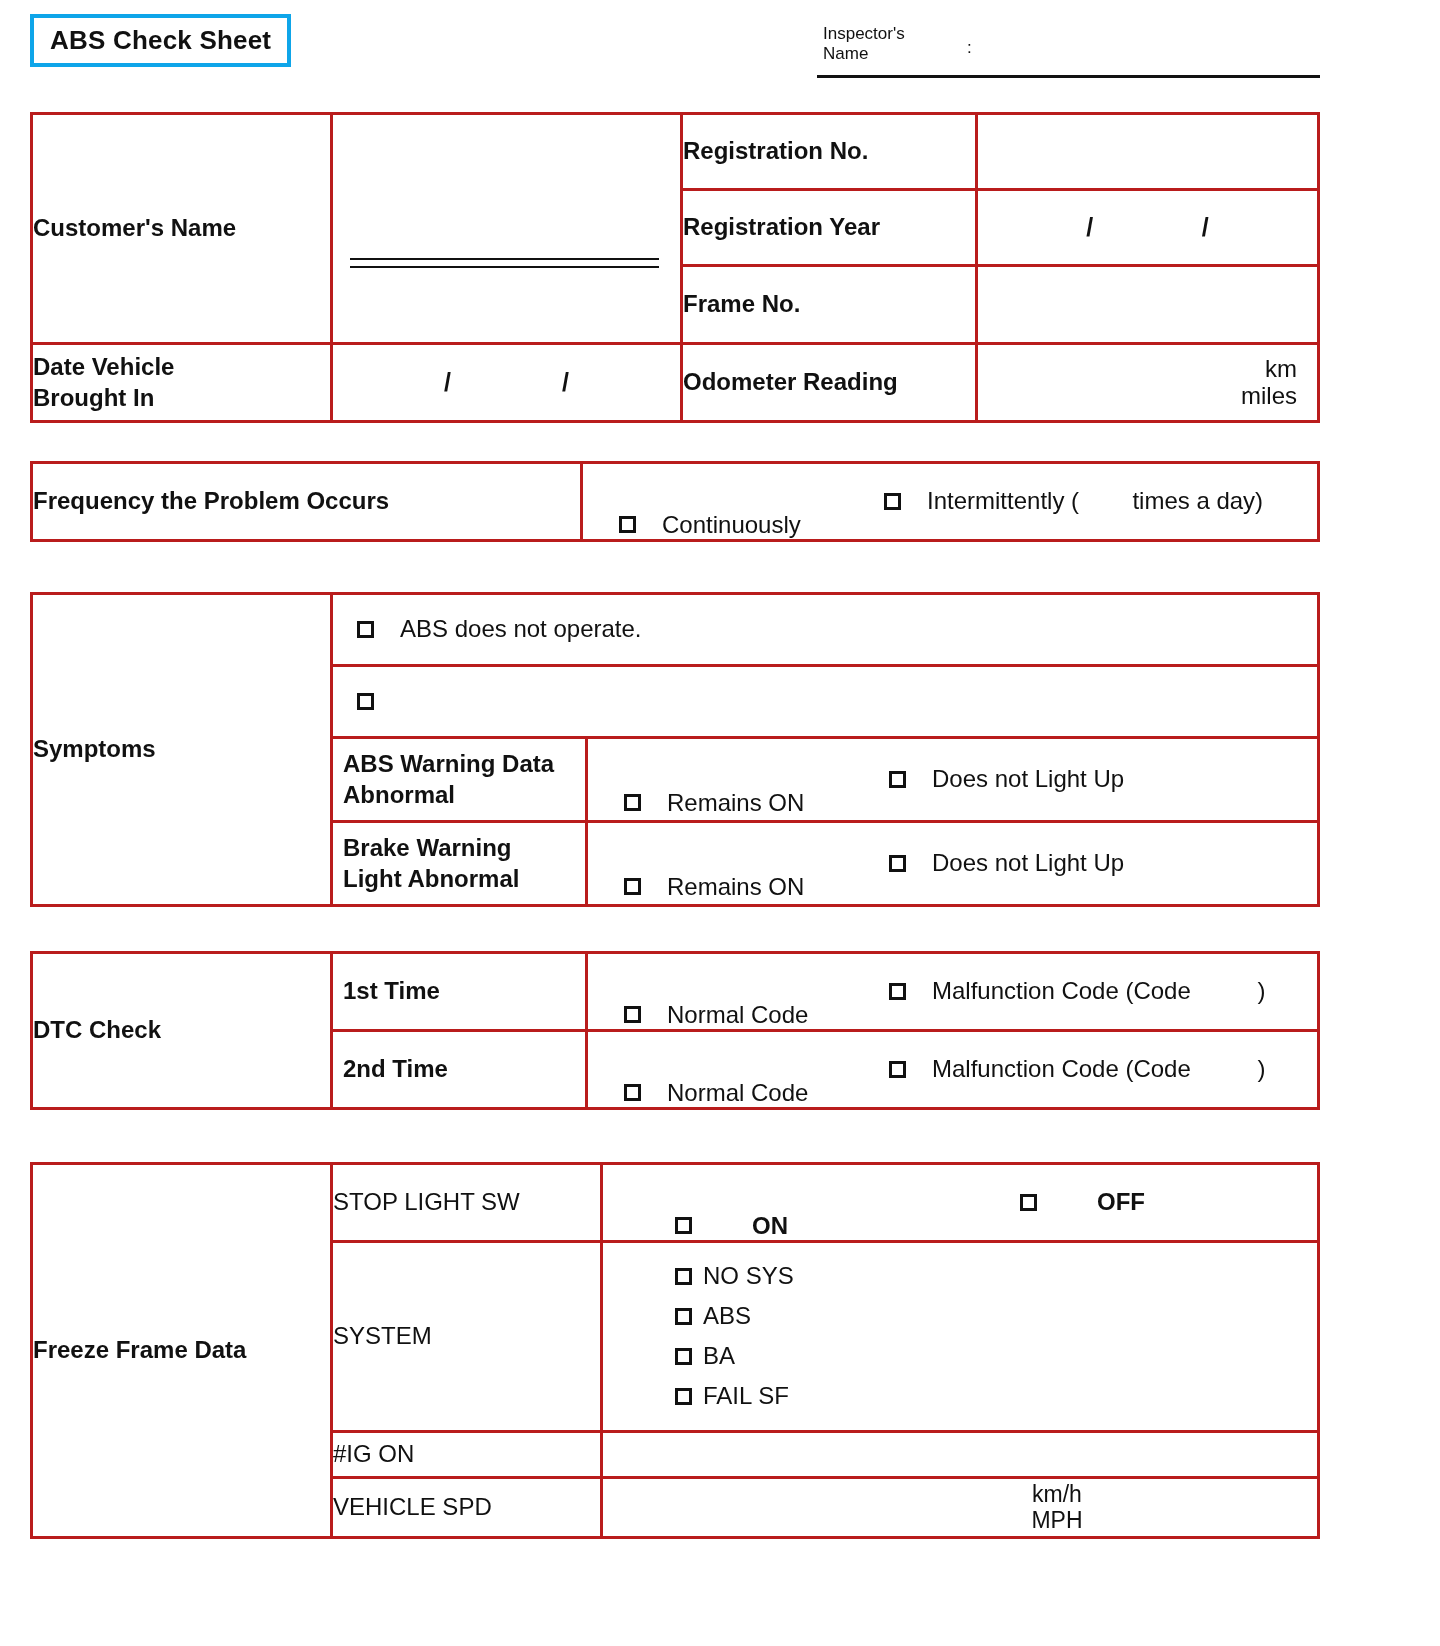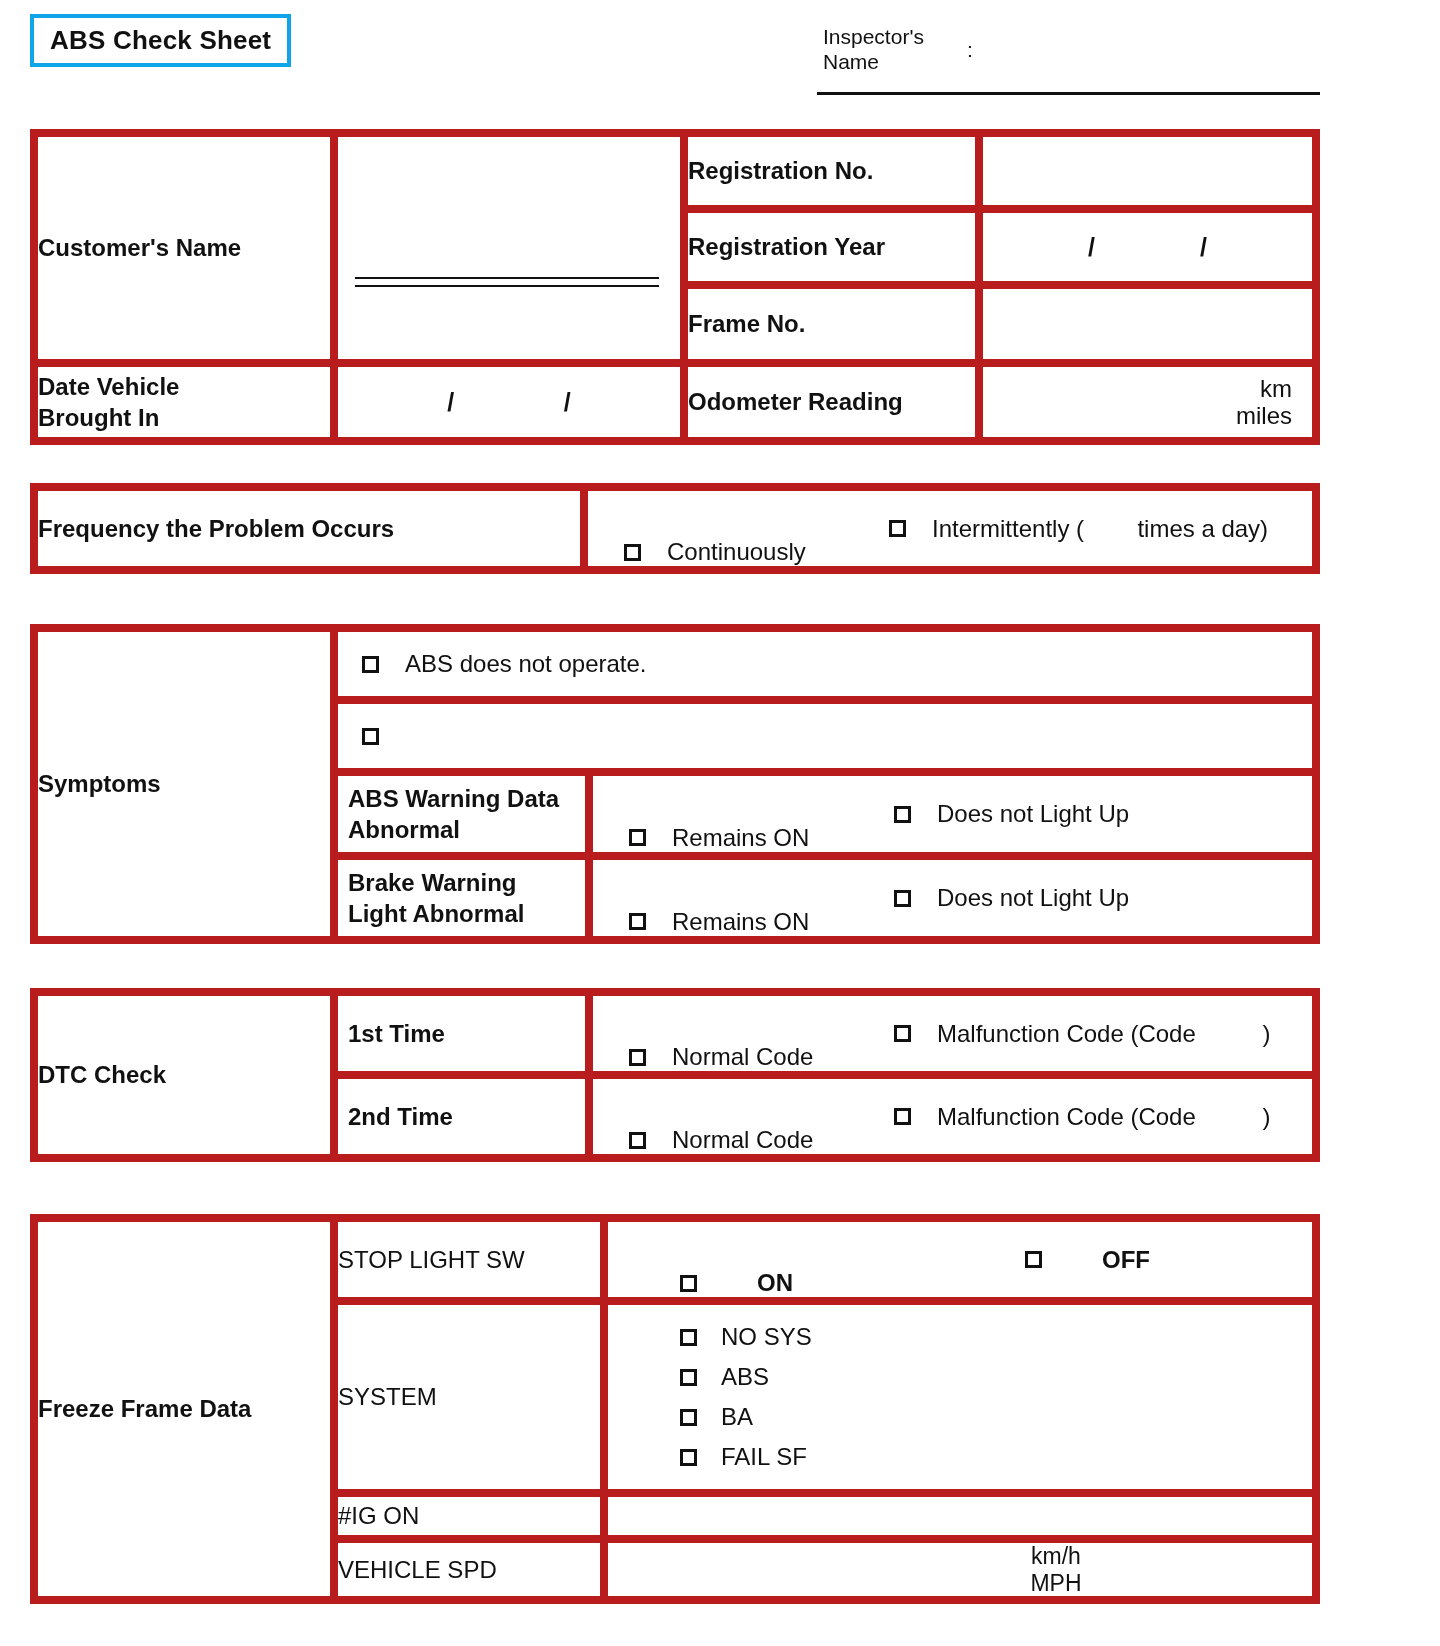--- a/index.html
+++ b/index.html
@@ -24,35 +24,35 @@
     border: 4px solid #0ea5e9;
     padding: 7px 16px;
     font-size: 26px;
     font-weight: bold;
     letter-spacing: 0.2px;
   }
   .inspector {
     width: 497px;
     position: relative;
     border-bottom: 3px solid #111;
-    padding: 2px 0 18px 6px;
-    font-size: 21px;
+    padding: 2px 0 10px 6px;
+    font-size: 17px;
     margin-top: 8px;
   }
   .inspector-label { white-space: pre-line; line-height: 1.2; }
   .inspector-colon { position: absolute; left: 150px; top: 16px; }
 
   
   .form-table {
     border-collapse: collapse;
     table-layout: fixed;
     width: 1290px;
   }
   .form-table td {
-    border: 8px solid #b91c1c;
+    border: 3px solid #b91c1c;
     padding: 0;
     font-size: 24px;
     vertical-align: middle;
     overflow: hidden;
   }
   .label-cell { padding: 0 12px; font-weight: bold; }
   .plain-cell { padding: 0 12px; }
   .prewrap { white-space: pre-line; line-height: 1.3; display: inline-block; }
 
   .t2 { margin-top: 38px; }
@@ -121,21 +121,21 @@
   .opt { display: flex; align-items: center; }
   .opt1 { width: 265px; margin-top: 47px; }
   .opt-label { margin-left: 26px; white-space: pre; }
 
   .onoff-row { padding-left: 72px; font-weight: bold; }
   .onoff-row .opt-label { margin-left: 60px; }
   .onoff-row .opt1 { width: 345px; }
 
   .sys-cell-inner { padding: 12px 0 12px 72px; display: flex; flex-direction: column; }
   .sys-opt { display: flex; align-items: center; height: 40px; }
-  .sys-opt .opt-label { margin-left: 24px; }
+  .sys-opt .opt-label { margin-left: 11px; }
 </style>
 </head>
 <body>
 
 <div class="page">
 
   <div class="header-row">
     <div class="title-box">
       <span>ABS Check Sheet</span>
     </div>

